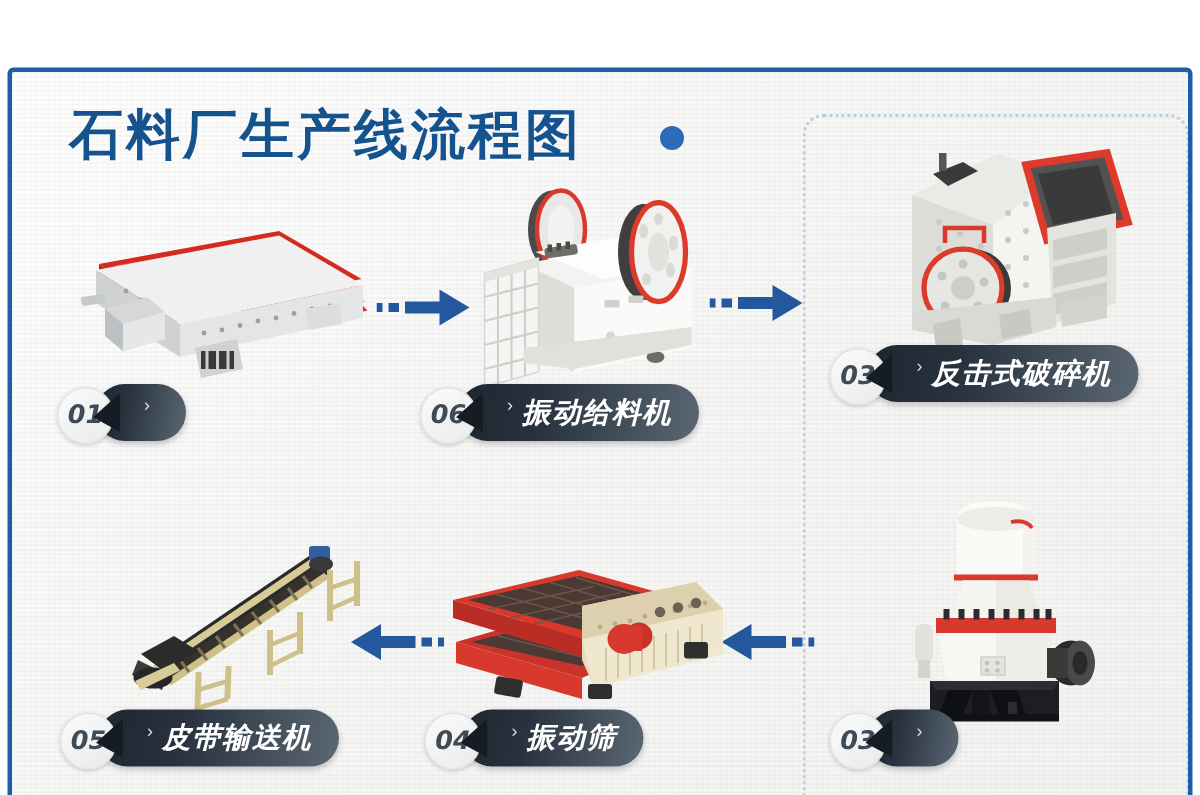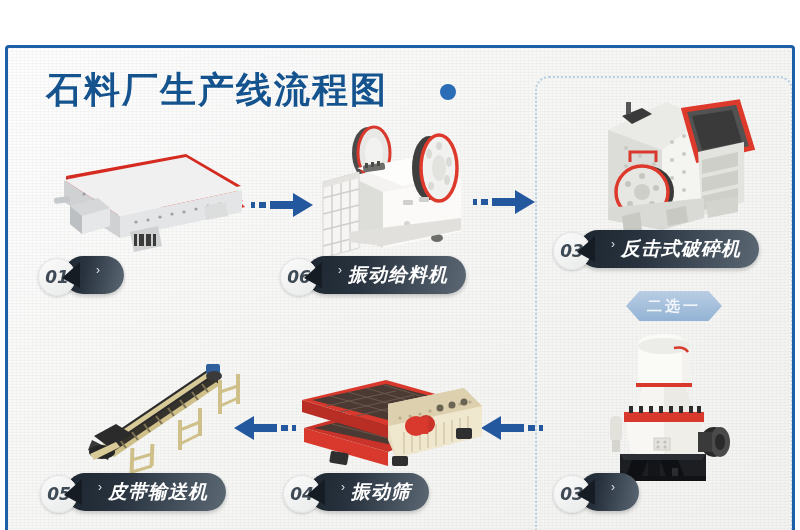--- a/index.html
+++ b/index.html
@@ -275,23 +275,20 @@
         <polygon points="56,26 76,18 86,24 66,34" fill="#3a3a3a"></polygon>
         <rect x="60" y="12" width="5" height="12" fill="#555"></rect>
 
         <polygon points="42,118 138,108 138,128 96,140 42,130" fill="#d9d9d5"></polygon>
         <polygon points="56,126 74,122 76,140 58,144" fill="#c9c9c4"></polygon>
         <polygon points="100,120 120,116 122,132 102,136" fill="#c9c9c4"></polygon>
         <polygon points="140,112 172,106 172,122 142,128" fill="#d4d4cf"></polygon>
       </svg>
     </div>
 
-    <div class="hex">
-      <span>二选一</span>
-    </div>
 
     <div class="mach" style="left:590px;top:280px;">
       <svg width="150" height="160" viewBox="0 0 150 160">
 
         <path d="M40,18 Q40,6 66,6 Q92,6 92,18 L92,56 L40,56 Z" fill="#f3f2ee"></path>
         <path d="M40,18 Q40,6 66,6 Q78,6 84,10 L84,56 L40,56 Z" fill="#fafaf7"></path>
         <ellipse cx="66" cy="18" rx="26" ry="8" fill="#ececE8"></ellipse>
         <path d="M76,20 Q86,18 90,24" stroke="#d8392c" stroke-width="2.5" fill="none"></path>
 
         <rect x="38" y="55" width="56" height="4" fill="#d8392c"></rect>

